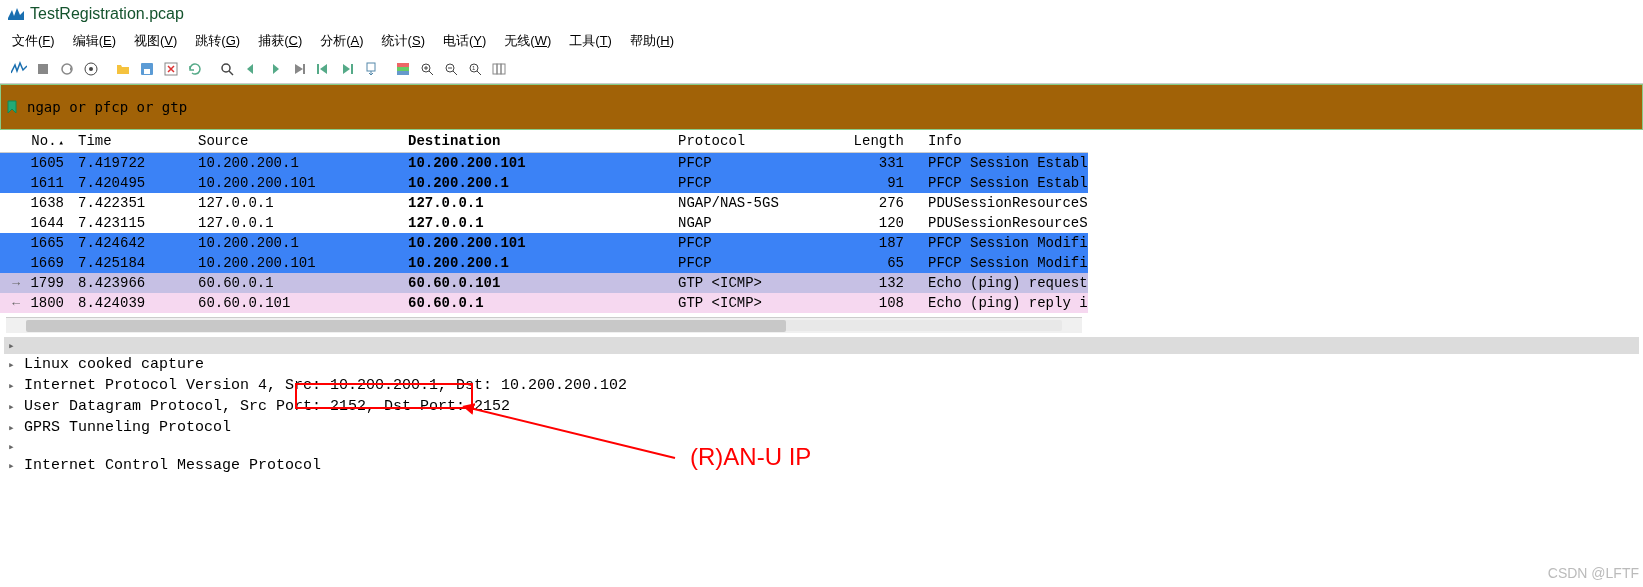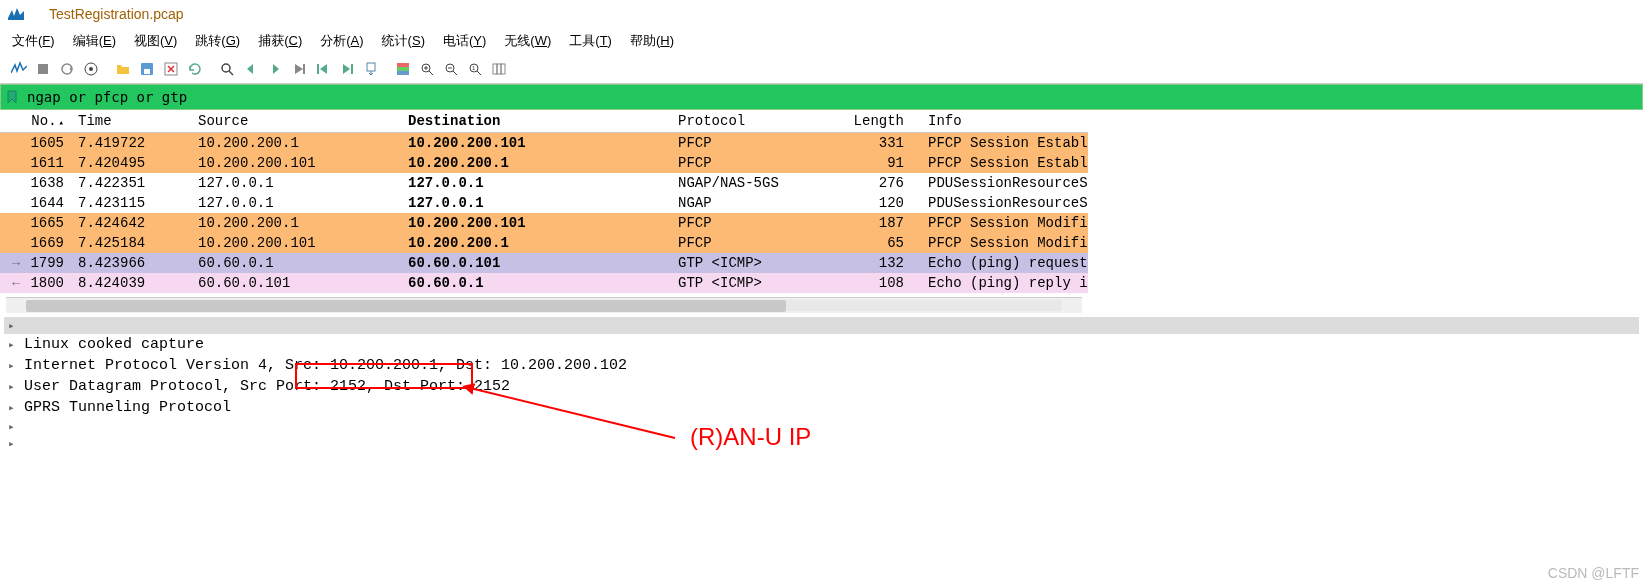--- a/index.html
+++ b/index.html
@@ -1,41 +1,41 @@
 <!DOCTYPE html>
 <html><head>
   <meta charset="utf-8">
   <style>
     * { margin: 0; padding: 0; box-sizing: border-box; }
     body { font-family: "Microsoft YaHei", Arial, sans-serif; font-size: 13px; background: #fff; overflow: hidden; }
     .window { width: 1643px; height: 587px; display: flex; flex-direction: column; position: relative; }
     .title-bar { display: flex; align-items: center; padding: 4px 8px; height: 28px; background: #fff; }
     .title-bar svg { margin-right: 6px; }
-    .title-text { font-size: 14px; color: #a16207; margin-left: 19px; }
+    .title-text { font-size: 16px; color: #14532d; }
     .menu-bar { display: flex; padding: 4px 12px; gap: 18px; font-size: 13px; color: #000; }
     .menu-item { cursor: pointer; }
     .menu-item u { text-decoration: underline; }
     .toolbar { display: flex; align-items: center; padding: 4px 8px; gap: 2px; border-bottom: 1px solid #ccc; height: 30px; }
     .toolbar-btn { width: 22px; height: 22px; display: inline-flex; align-items: center; justify-content: center; cursor: pointer; }
     .toolbar-sep { width: 6px; }
-    .filter-bar { padding: 2px 4px; background: #22c55e; display: flex; align-items: center; border: 1px solid #8c8; }
+    .filter-bar { padding: 12px 4px; background: #a16207; display: flex; align-items: center; border: 1px solid #8c8; }
     .filter-input { flex: 1; background: transparent; border: none; outline: none; font-family: Consolas, monospace; font-size: 14px; color: #000; padding: 2px 4px; }
     .packet-table { flex: 0 0 auto; overflow: hidden; width: 1088px; }
     .packet-table-wrap { position: relative; }
     table { border-collapse: collapse; width: 1449px; font-family: Consolas, "Courier New", monospace; font-size: 14px; }
     th { text-align: left; font-weight: normal; padding: 3px 8px; background: #fff; border-bottom: 1px solid #ccc; white-space: nowrap; }
     td { padding: 2px 8px; white-space: nowrap; }
     .col-no { width: 70px; text-align: right; padding-right: 6px; }
     .col-time { width: 120px; }
     .col-source { width: 210px; }
     .col-dest { width: 270px; font-weight: bold; }
     .col-proto { width: 160px; }
     .col-len { width: 90px; text-align: right; padding-right: 16px; }
     .col-info { }
-    tr.bg-lightblue { background: #fdba74; }
+    tr.bg-lightblue { background: #3b82f6; }
     tr.bg-white { background: #fff; }
     tr.bg-purple { background: #c6c0e4; }
     tr.bg-pink { background: #f6d8f0; }
     .arrow-col { position: absolute; left: 2px; width: 18px; display: inline-block; color: #666; font-size: 13px; }
     .scrollbar-h { height: 16px; background: #f0f0f0; border-top: 1px solid #ccc; position: relative; width: 1076px; margin: 4px 6px 0 6px; }
     .scrollbar-h .track { position: absolute; inset: 2px 20px; background: #e8e8e8; border-radius: 2px; }
     .scrollbar-h .thumb { position: absolute; top: 2px; left: 20px; width: 760px; height: 12px; background: #c8c8c8; border-radius: 2px; }
     .detail-pane { font-family: Consolas, "Courier New", monospace; font-size: 15px; padding: 4px 4px; position: relative; }
     .detail-row { padding: 2px 4px; display: flex; align-items: center; gap: 4px; }
     .detail-row.highlight { background: #dcdcdc; }
@@ -319,20 +319,21 @@
       </div>
       <div class="detail-row">
         <span class="expander">▸</span>
         <span>GPRS Tunneling Protocol</span>
       </div>
       <div class="detail-row">
         <span class="expander">▸</span>
       </div>
       <div class="detail-row">
         <span class="expander">▸</span>
+        <span>Internet Control Message Protocol</span>
       </div>
       <div class="red-box" style="left:295px; top:50px; width:178px; height:26px;"></div>
     <svg class="red-arrow" style="left:455px; top:70px;" width="230" height="70">
       <defs>
           <marker id="ah" markerWidth="10" markerHeight="10" refX="2" refY="3" orient="auto">
             <path d="M0 0 L6 3 L0 6 Z" fill="red"></path>
           </marker>
         </defs>
       <line x1="220" y1="55" x2="15" y2="5" stroke="red" stroke-width="2" marker-end="url(#ah)"></line>
     </svg>

